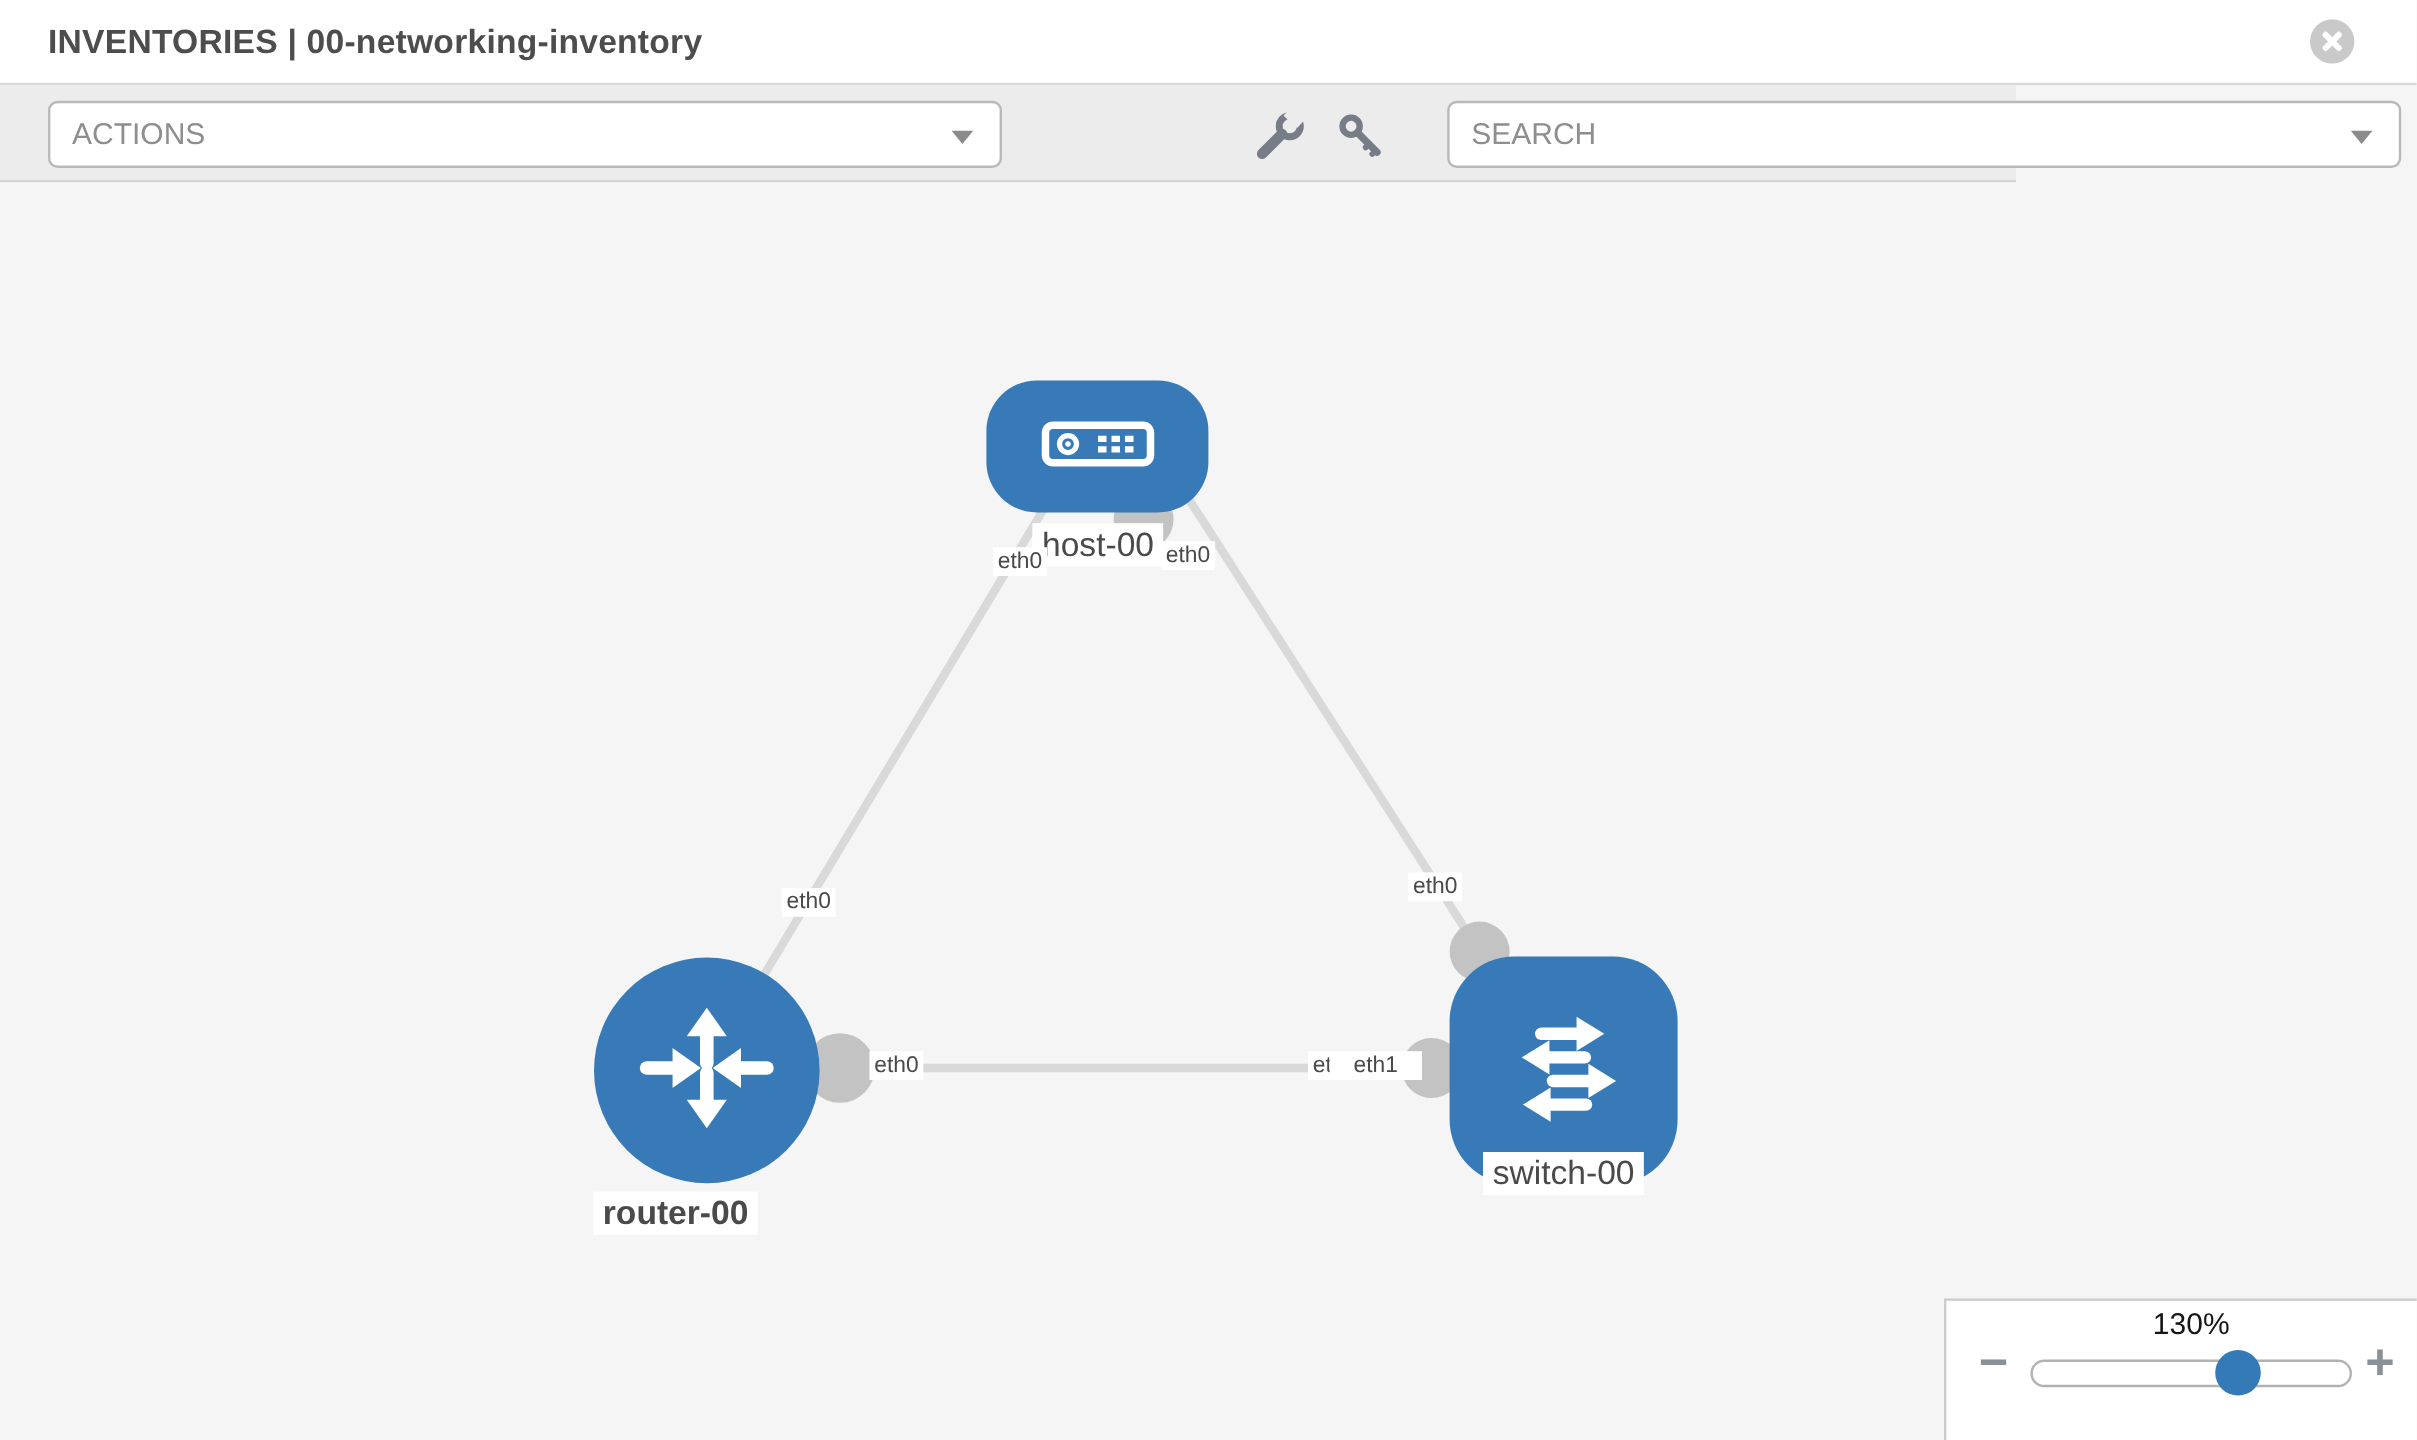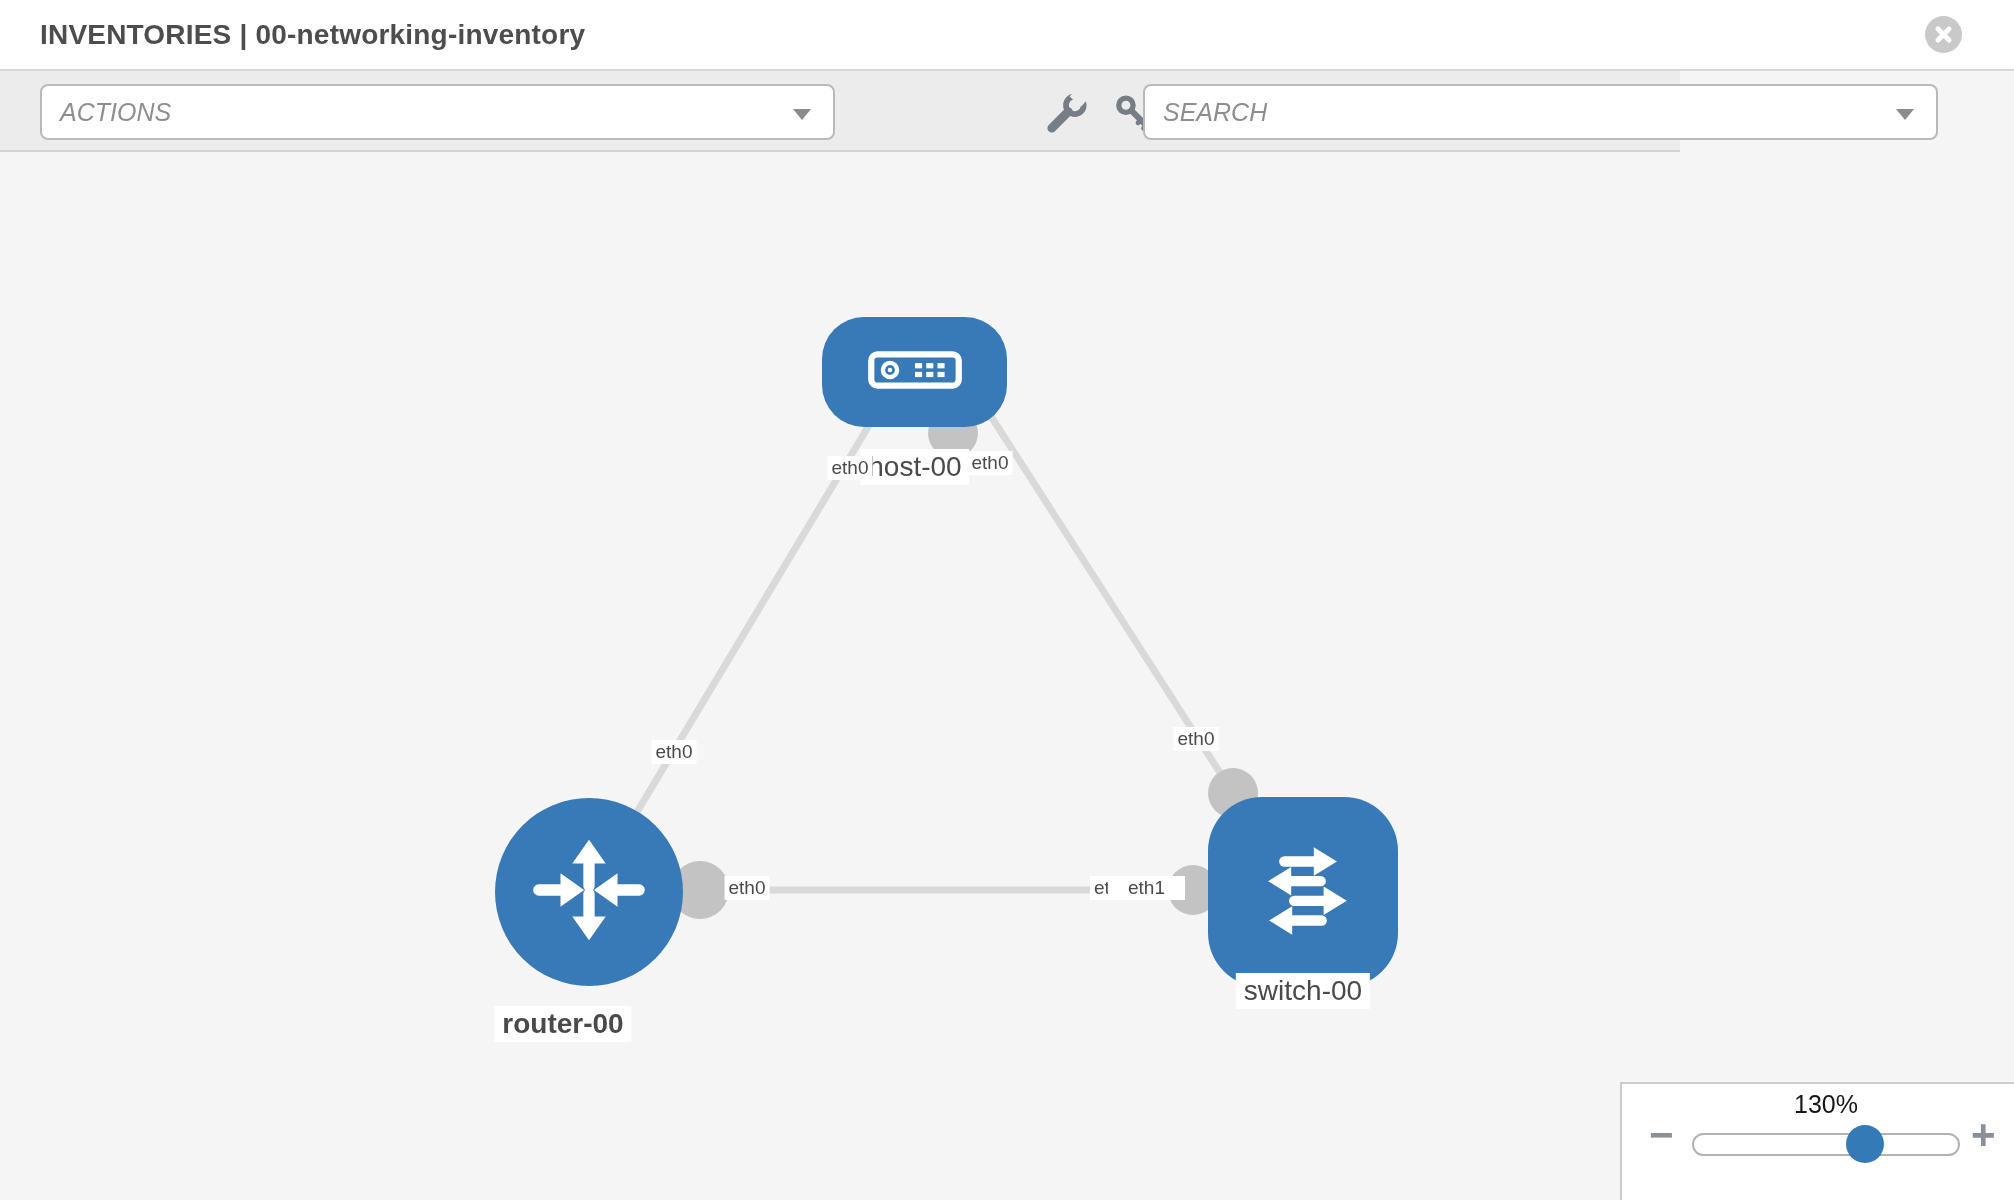--- a/index.html
+++ b/index.html
@@ -11,48 +11,48 @@
   .header { position:absolute; left:0; top:0; width:2014px; height:71px;
             background:#ffffff; border-bottom:2px solid #d8d8d8; }
   .header-title { position:absolute; left:40px; top:0; height:69px; line-height:69px;
                   font-size:28px; font-weight:700; color:#4d4d4d; letter-spacing:0.2px; }
   .close-btn { position:absolute; left:1925px; top:16px; width:37px; height:37px;
                border-radius:50%; background:#c9c9c9; cursor:pointer; }
   .close-btn svg { position:absolute; left:8px; top:8px; }
 
   
   .toolbar { position:absolute; left:0; top:71px; width:1680px; height:81px;
-             background:#ececec; border-bottom:2px solid #d4d4d4;font-style:italic; }
+             background:#ececec; border-bottom:2px solid #d4d4d4; }
   .combo { position:absolute; top:13px; height:56px; width:795px; background:#ffffff;
            border:2px solid #b9b9b9; border-radius:8px; cursor:pointer; }
   .combo-label { position:absolute; left:18px; top:0; height:52px; line-height:52px;
                  font-size:25px; color:#8e8e8e; }
   .combo-caret { position:absolute; right:22px; top:23px; width:0; height:0;
                  border-left:9px solid transparent; border-right:9px solid transparent;
                  border-top:11px solid #8b8b8b; }
   .combo-actions { left:40px; }
-  .combo-search  { left:1143px; }
+  .combo-search  { left:1206px; }
   .tool-icon { position:absolute; width:46px; height:46px; cursor:pointer; }
   .tool-icon-wrench { left:1043px; top:20px; }
   .tool-icon-key    { left:1112px; top:21px; }
 
   
   .canvas { position:absolute; left:0; top:152px; width:2014px; height:1048px;
             background:#f5f5f5; }
   .net-svg { position:absolute; left:0; top:0; z-index:1; }
 
   .node { position:absolute; z-index:2; background:#377ab7; cursor:pointer;
           display:flex; align-items:center; justify-content:center; }
   .node-host   { left:822px; top:165px; width:185px; height:110px; border-radius:42px; }
   .node-router { left:495px; top:646px; width:188px; height:188px; border-radius:50%; }
   .node-switch { left:1208px; top:645px; width:190px; height:190px; border-radius:54px; }
 
   .node-label { position:absolute; z-index:3; transform:translateX(-50%);
                 background:#ffffff; color:#4a4a4a; font-size:28px;
-                padding:2px 8px; white-space:nowrap;margin-top:13px; }
+                padding:2px 8px; white-space:nowrap; }
   .port-label { position:absolute; z-index:3; transform:translateX(-50%);
                 background:#ffffff; color:#4a4a4a; font-size:19px;
                 padding:1px 4px; white-space:nowrap; }
   .lbl-host    { left:915px;  top:284px; }
   .lbl-router  { left:563px;  top:841px;font-weight:bold; }
   .lbl-switch  { left:1303px; top:808px; }
   .p-host-left     { left:850px;  top:304px; }
   .p-host-right    { left:990px;  top:299px; }
   .p-router-uplink { left:674px;  top:588px; }
   .p-switch-uplink { left:1196px; top:575px; }

